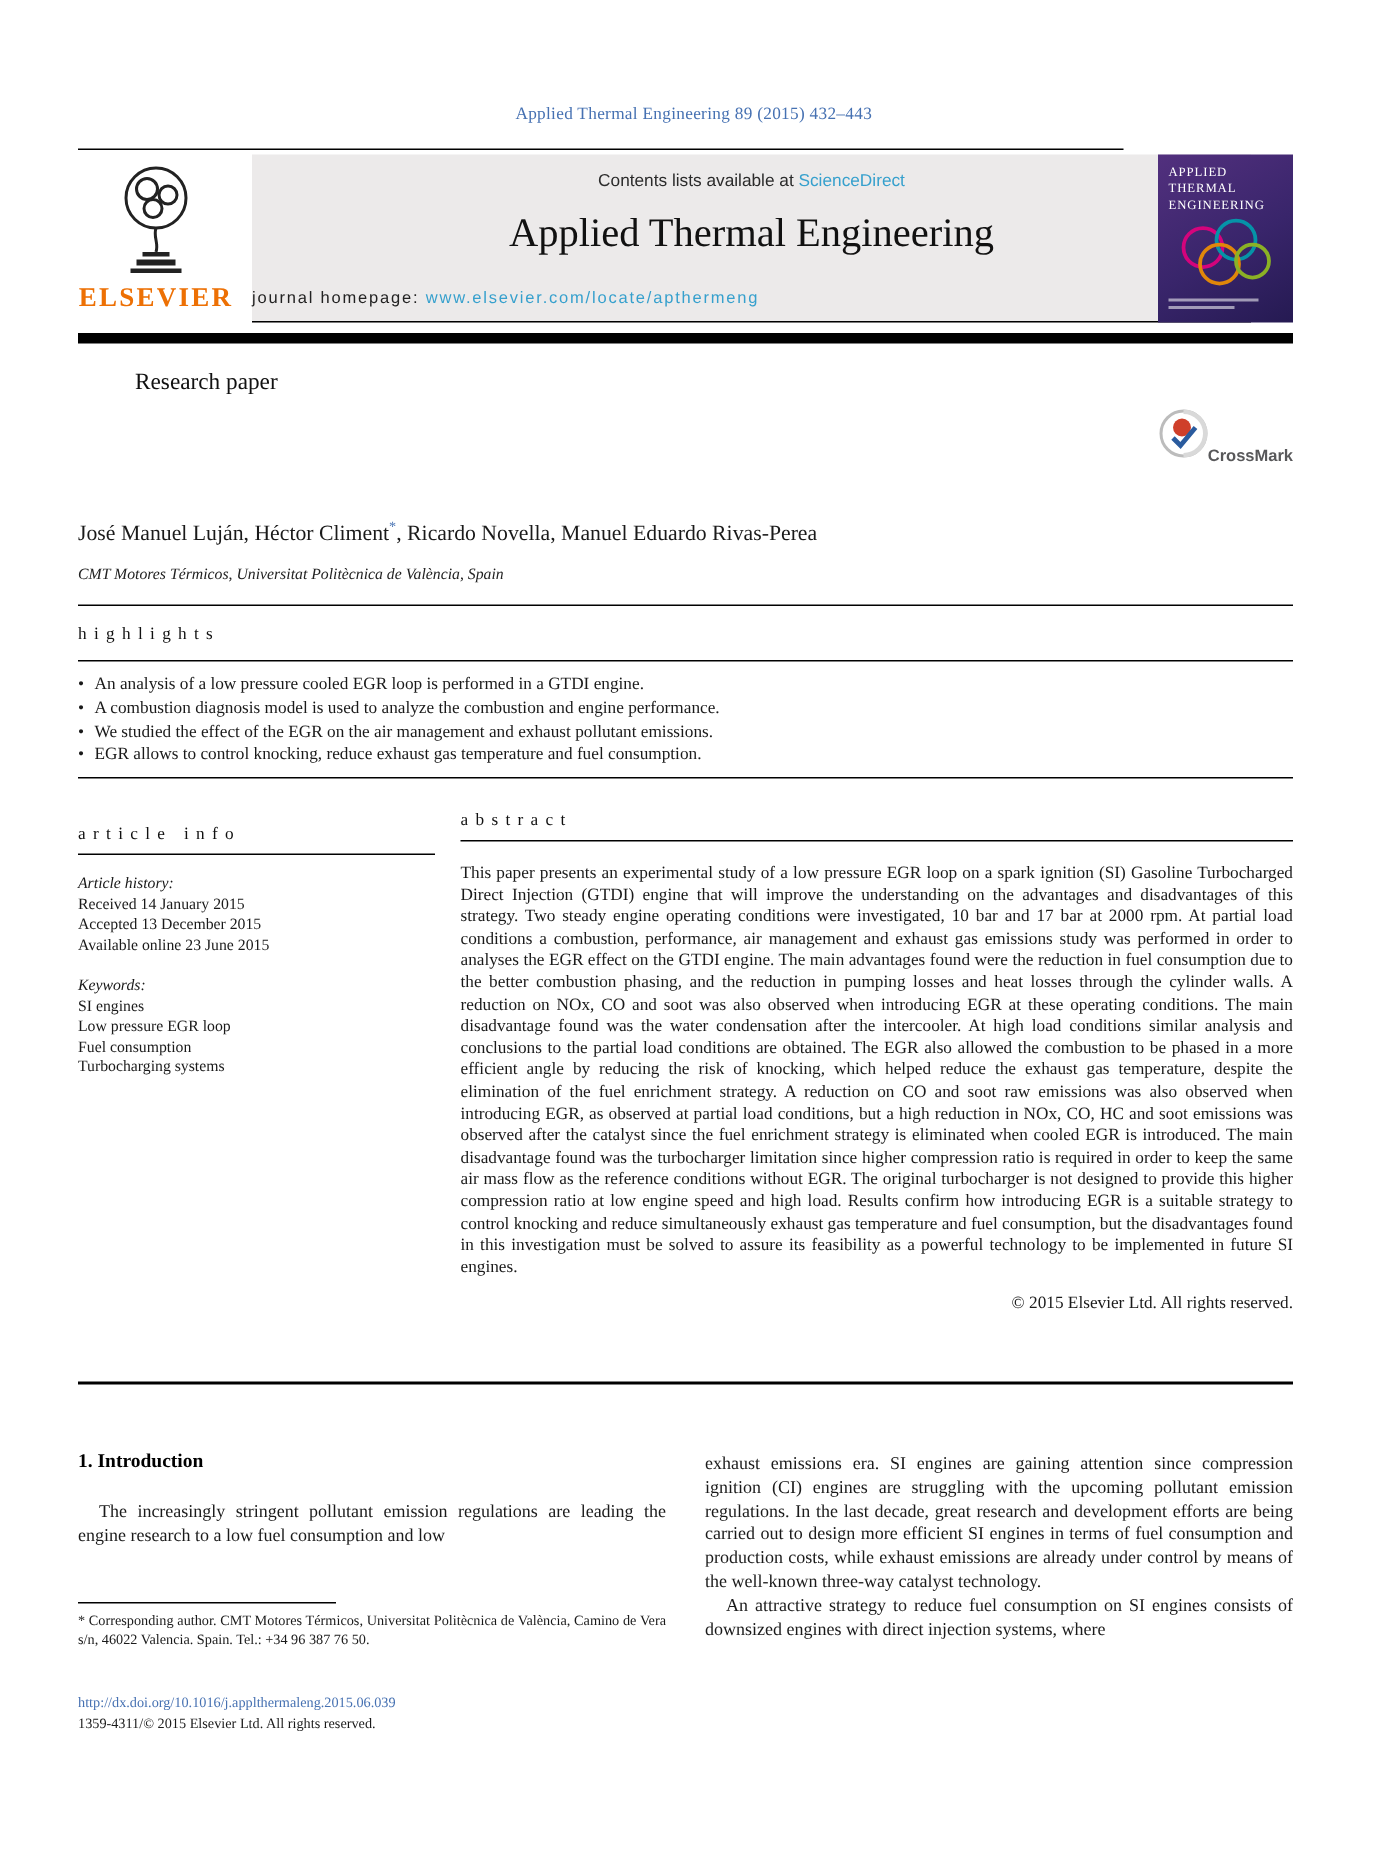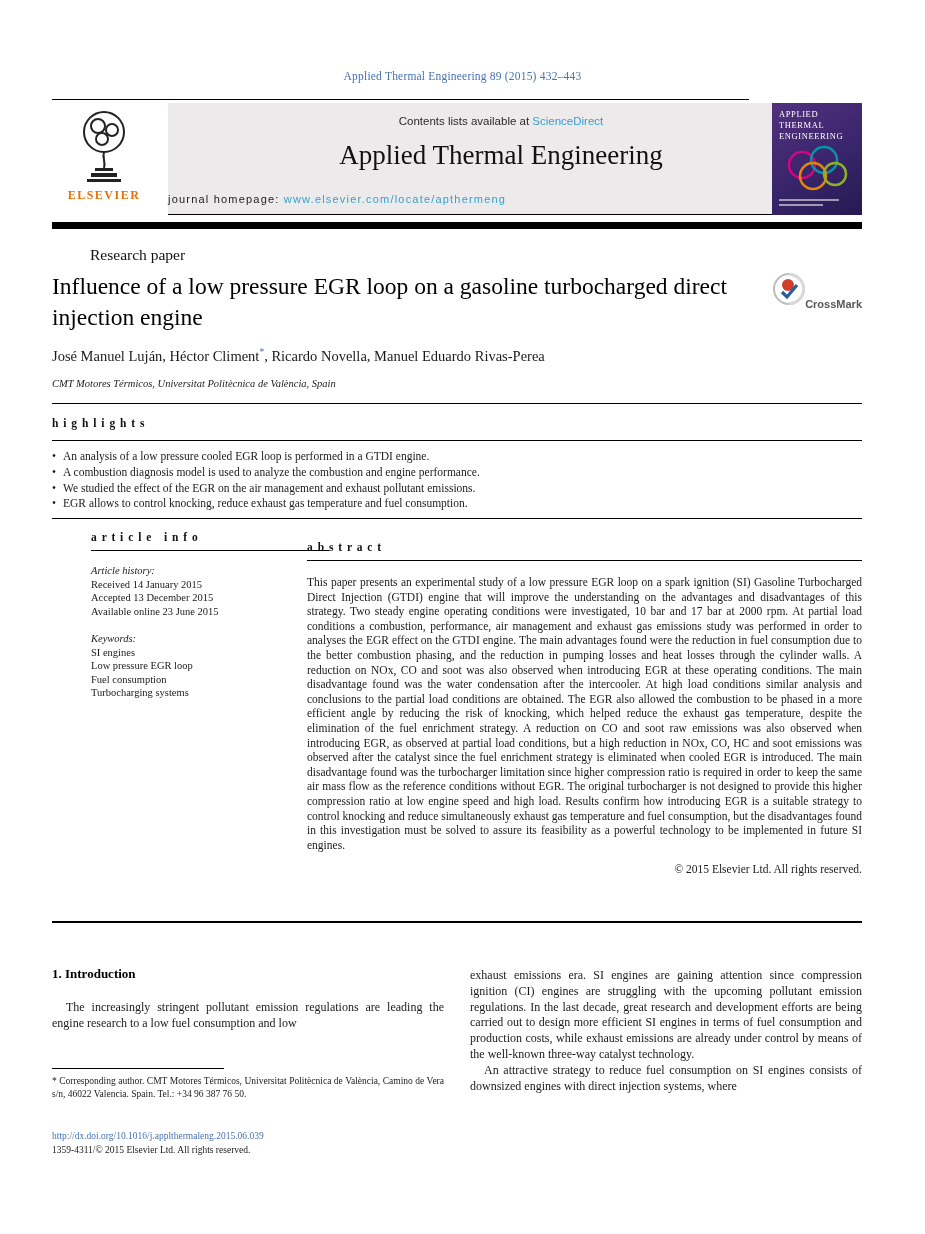--- a/index.html
+++ b/index.html
@@ -18,21 +18,21 @@
 
   .citation {
     position:absolute; top:70px; left:0; width:100%;
     text-align:center; font-size:11.5px; color:#4671b2; letter-spacing:0.2px;
   }
 
   .elsevier { position:absolute; top:104px; left:50px; width:108px; height:112px; text-align:center; }
   .elsevier svg { display:block; margin:0 auto; }
   .elsevier-text {
     margin-top:2px; font-family:"Liberation Serif", serif; font-weight:bold;
-    font-size:12px; color:#ed7004; letter-spacing:1.5px;
+    font-size:18px; color:#ed7004; letter-spacing:1.5px;
   }
 
   .banner {
     position:absolute; top:103px; left:168px; width:666px; height:112px;
     background:#eceaea; border-bottom:1px solid #000;
   }
   .contents {
     margin-top:12px; text-align:center;
     font-family:"Liberation Sans", sans-serif; font-size:11.5px; color:#2b2b2b;
   }
@@ -75,28 +75,28 @@
     position:absolute; right:2px; bottom:6px;
     font-family:"Liberation Sans", sans-serif; font-size:11px;
     font-weight:bold; color:#58585a;
   }
 
   .authors { position:absolute; top:347px; left:52px; font-size:14.5px; color:#1a1a1a; }
   .authors sup { color:#4671b2; font-size:9.5px; }
 
   .affiliation { position:absolute; top:378px; left:52px; font-size:10.5px; font-style:italic; color:#222; }
 
-  .spaced-head { white-space:pre; font-size:11.5px; letter-spacing:1px; color:#111;font-weight:bold; }
+  .spaced-head { white-space:pre; font-size:11.5px; letter-spacing:1px; color:#111; }
   .highlights-head { position:absolute; top:417px; left:52px; }
 
   .highlights-list { position:absolute; top:449px; left:52px; width:810px; font-size:11.5px; line-height:15.8px; }
   .hl-item { position:relative; padding-left:11px; }
   .hl-item::before { content:"\2022"; position:absolute; left:0; top:0; }
 
-  .info-col { position:absolute; top:531px; left:52px; width:238px;margin-left:39px; }
+  .info-col { position:absolute; top:550px; left:52px; width:238px; }
   .abs-col  { position:absolute; top:541px; left:307px; width:555px; }
   .col-head { padding-bottom:7px; border-bottom:1px solid #000; }
 
   .info-body { margin-top:13px; font-size:10.5px; line-height:13.5px; color:#1a1a1a; }
   .info-label { font-style:italic; }
   .info-gap { height:14px; }
 
   .abstract-text {
     margin-top:14px; font-size:11.5px; line-height:14.6px;
     text-align:justify; color:#1a1a1a;
@@ -166,21 +166,20 @@
     </svg>
     <div class="cover-title">APPLIED THERMAL ENGINEERING</div>
     <div class="cover-bar" style="bottom:14px; width:60px;"></div>
     <div class="cover-bar" style="bottom:9px; width:44px;"></div>
   </div>
 
   <div class="thick-bar"></div>
 
   <div class="article-type">Research paper</div>
 
-  <h1 class="paper-title">Influence of a low pressure EGR loop on a gasoline turbocharged direct injection engine</h1>
 
   <div class="crossmark">
     <svg width="34" height="34" viewBox="0 0 34 34">
       <circle cx="17" cy="17" r="15" fill="#ffffff" stroke="#bcbcbc" stroke-width="2"></circle>
       <path d="M17 2.5 a14.5 14.5 0 0 1 0 29" fill="none" stroke="#d9d9d9" stroke-width="3"></path>
       <circle cx="16" cy="13" r="6" fill="#cf3f2a"></circle>
       <path d="M10 20 l5 5 10 -12" stroke="#2a5b9e" stroke-width="3.2" fill="none"></path>
     </svg>
     <span class="crossmark-label">CrossMark</span>
   </div>

